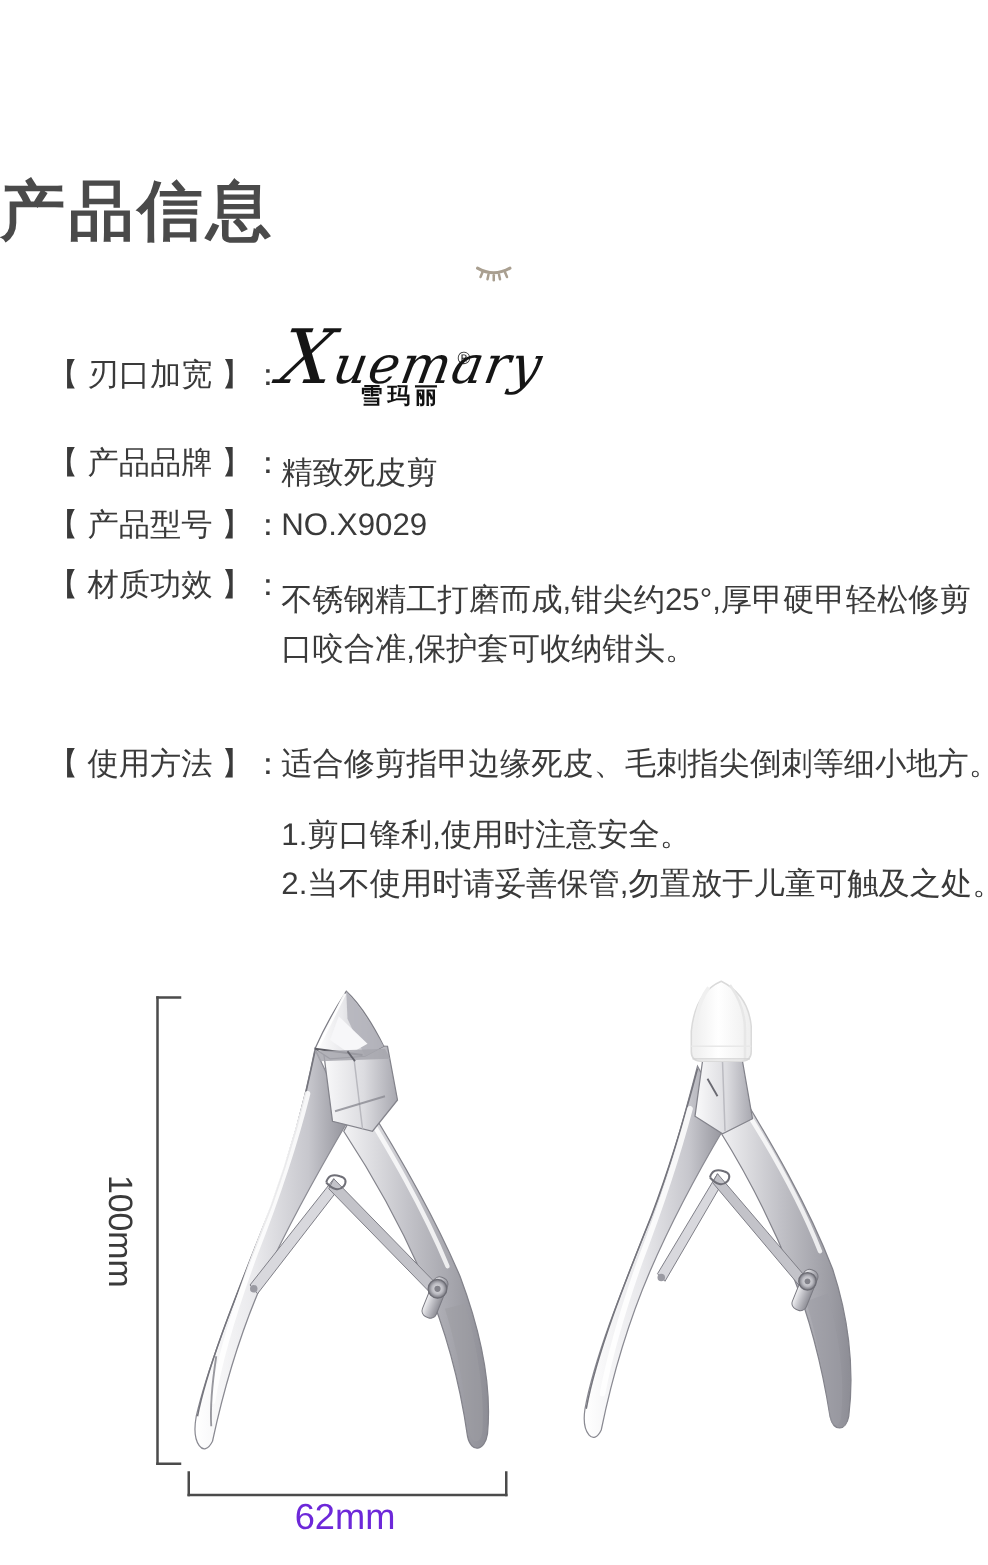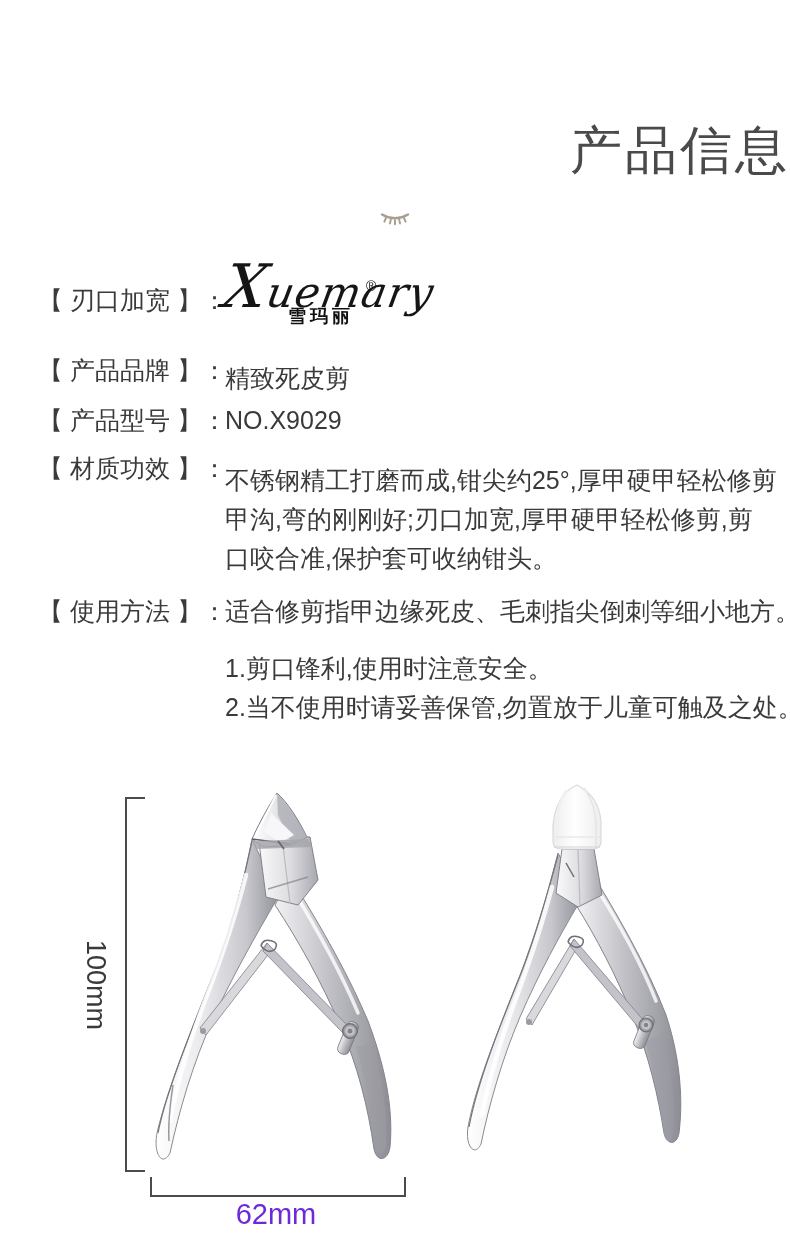--- a/index.html
+++ b/index.html
@@ -1,22 +1,22 @@
 <!DOCTYPE html>
 <html><head>
 <meta charset="utf-8">
 <style>
   html,body{margin:0;padding:0;background:#ffffff;}
   .page{
     position:relative;width:790px;height:1252px;background:#ffffff;overflow:hidden;
     font-family:"Liberation Sans","DejaVu Sans",sans-serif;color:#3d3d3d;
   }
   .title{
-    position:absolute;left:0;right:0;top:122px;margin:0;text-align:right;
-    font-size:52px;line-height:56px;font-weight:400;color:#4a4a4a;letter-spacing:3px;
+    position:absolute;left:0;right:0;top:141px;margin:0;text-align:left;
+    font-size:52px;line-height:56px;font-weight:700;color:#4a4a4a;letter-spacing:3px;
   }
   .lash{position:absolute;left:380px;top:211px;}
   .label{position:absolute;left:38px;font-size:25px;line-height:25px;color:#3a3a3a;white-space:nowrap;}
   .value{position:absolute;left:225px;font-size:25px;line-height:25px;color:#3a3a3a;white-space:nowrap;}
   .vblock{position:absolute;left:225px;font-size:25px;color:#3a3a3a;}
   .vblock div{line-height:39px;height:39px;white-space:nowrap;}
   
   .logo-script{
     position:absolute;left:224px;top:258px;font-family:"DejaVu Serif","Liberation Serif",serif;
     font-style:italic;font-size:42px;line-height:56px;color:#151515;transform:skewX(-10deg);
@@ -73,21 +73,20 @@
 
   <div class="label" style="top:358px;">【 产品品牌 】：</div>
   <div class="value" style="top:366px;">精致死皮剪</div>
 
   <div class="label" style="top:408px;">【 产品型号 】：</div>
   <div class="value" style="top:408px;">NO.X9029</div>
 
   <div class="label" style="top:456px;">【 材质功效 】：</div>
   <div class="vblock" style="top:461px;">
     <div>不锈钢精工打磨而成,钳尖约25°,厚甲硬甲轻松修剪</div>
-    <div>甲沟,弯的刚刚好;刃口加宽,厚甲硬甲轻松修剪,剪</div>
     <div>口咬合准,保护套可收纳钳头。</div>
   </div>
 
   <div class="label" style="top:599px;">【 使用方法 】：</div>
   <div class="value" style="top:599px;">适合修剪指甲边缘死皮、毛刺指尖倒刺等细小地方。</div>
 
   <div class="vblock" style="top:649px;">
     <div>1.剪口锋利,使用时注意安全。</div>
     <div>2.当不使用时请妥善保管,勿置放于儿童可触及之处。</div>
   </div>

